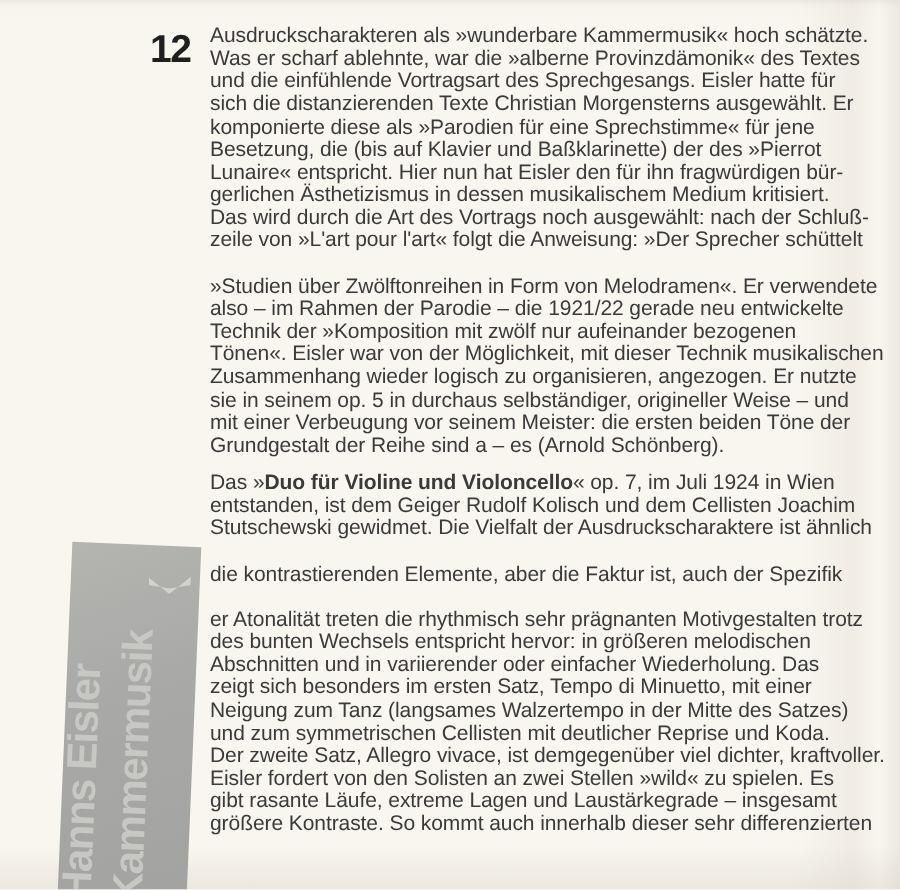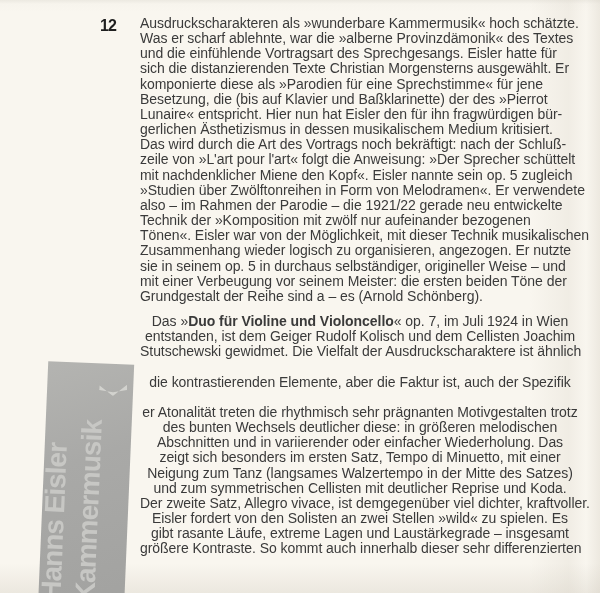--- a/index.html
+++ b/index.html
@@ -22,31 +22,31 @@
     background: linear-gradient(90deg, rgba(214,208,196,0) 0%, rgba(214,208,196,0.25) 55%, rgba(240,237,229,0.05) 80%, rgba(214,208,196,0.35) 100%);
     pointer-events: none;
   }
   .shade-bottom {
     position: absolute; left: 0; bottom: 0; width: 600px; height: 30px;
     background: linear-gradient(0deg, rgba(205,199,187,0.30), rgba(205,199,187,0));
     pointer-events: none;
   }
   .page-number {
     position: absolute; left: 100px; top: 17px;
-    font-size: 16px; font-weight: bold; color: #1f1f1f;
+    font-size: 26px; font-weight: bold; color: #1f1f1f;
     letter-spacing: -1px;
   }
   .text-col {
     position: absolute; left: 140px; top: 16px; width: 440px;
     color: #3a3a3a;
     font-size: 14px; line-height: 15.15px;
     letter-spacing: -0.05px;
   }
   .text-col p { margin: 0; padding: 0; }
-  .text-col p + p { margin-top: 10px; text-align: center; }
+  .text-col p + p { margin-top: 10px; }
   .line { white-space: nowrap; }
   .bold { font-weight: bold; }
   
   .band {
     position: absolute; left: 38px; top: 361px; width: 86px; height: 245px;
     background: linear-gradient(160deg, #b4b4b1 0%, #a9a9a7 40%, #a2a2a0 100%);
     transform: rotate(2.4deg);
     transform-origin: 0 100%;
   }
   .band-notch {
@@ -82,41 +82,41 @@
   <div class="text-col">
     <p>
       <span class="line">Ausdruckscharakteren als »wunderbare Kammermusik« hoch schätzte.</span><br>
       <span class="line">Was er scharf ablehnte, war die »alberne Provinzdämonik« des Textes</span><br>
       <span class="line">und die einfühlende Vortragsart des Sprechgesangs. Eisler hatte für</span><br>
       <span class="line">sich die distanzierenden Texte Christian Morgensterns ausgewählt. Er</span><br>
       <span class="line">komponierte diese als »Parodien für eine Sprechstimme« für jene</span><br>
       <span class="line">Besetzung, die (bis auf Klavier und Baßklarinette) der des »Pierrot</span><br>
       <span class="line">Lunaire« entspricht. Hier nun hat Eisler den für ihn fragwürdigen bür-</span><br>
       <span class="line">gerlichen Ästhetizismus in dessen musikalischem Medium kritisiert.</span><br>
-      <span class="line">Das wird durch die Art des Vortrags noch bekräftigt: nach der Schluß-</span><br>
+      <span class="line">Das wird durch die Art des Vortrags noch ausgewählt: nach der Schluß-</span><br>
       <span class="line">zeile von »L'art pour l'art« folgt die Anweisung: »Der Sprecher schüttelt</span><br>
-      <span class="line">mit nachdenklicher Miene den Kopf«. Eisler nannte sein op. 5 zugleich</span><br>
+      <br>
       <span class="line">»Studien über Zwölftonreihen in Form von Melodramen«. Er verwendete</span><br>
       <span class="line">also – im Rahmen der Parodie – die 1921/22 gerade neu entwickelte</span><br>
       <span class="line">Technik der »Komposition mit zwölf nur aufeinander bezogenen</span><br>
       <span class="line">Tönen«. Eisler war von der Möglichkeit, mit dieser Technik musikalischen</span><br>
       <span class="line">Zusammenhang wieder logisch zu organisieren, angezogen. Er nutzte</span><br>
       <span class="line">sie in seinem op. 5 in durchaus selbständiger, origineller Weise – und</span><br>
       <span class="line">mit einer Verbeugung vor seinem Meister: die ersten beiden Töne der</span><br>
       <span class="line">Grundgestalt der Reihe sind a – es (Arnold Schönberg).</span>
     </p>
     <p>
       <span class="line"><span>Das »</span><span class="bold">Duo für Violine und Violoncello</span><span>« op. 7, im Juli 1924 in Wien</span></span><br>
       <span class="line">entstanden, ist dem Geiger Rudolf Kolisch und dem Cellisten Joachim</span><br>
       <span class="line">Stutschewski gewidmet. Die Vielfalt der Ausdruckscharaktere ist ähnlich</span><br>
       <br>
       <span class="line">die kontrastierenden Elemente, aber die Faktur ist, auch der Spezifik</span><br>
       <br>
       <span class="line">er Atonalität treten die rhythmisch sehr prägnanten Motivgestalten trotz</span><br>
-      <span class="line">des bunten Wechsels deutlicher diese: in größeren melodischen</span><br>
+      <span class="line">des bunten Wechsels entspricht hervor: in größeren melodischen</span><br>
       <span class="line">Abschnitten und in variierender oder einfacher Wiederholung. Das</span><br>
       <span class="line">zeigt sich besonders im ersten Satz, Tempo di Minuetto, mit einer</span><br>
       <span class="line">Neigung zum Tanz (langsames Walzertempo in der Mitte des Satzes)</span><br>
       <span class="line">und zum symmetrischen Cellisten mit deutlicher Reprise und Koda.</span><br>
       <span class="line">Der zweite Satz, Allegro vivace, ist demgegenüber viel dichter, kraftvoller.</span><br>
       <span class="line">Eisler fordert von den Solisten an zwei Stellen »wild« zu spielen. Es</span><br>
       <span class="line">gibt rasante Läufe, extreme Lagen und Laustärkegrade – insgesamt</span><br>
       <span class="line">größere Kontraste. So kommt auch innerhalb dieser sehr differenzierten</span>
     </p>
   </div>

